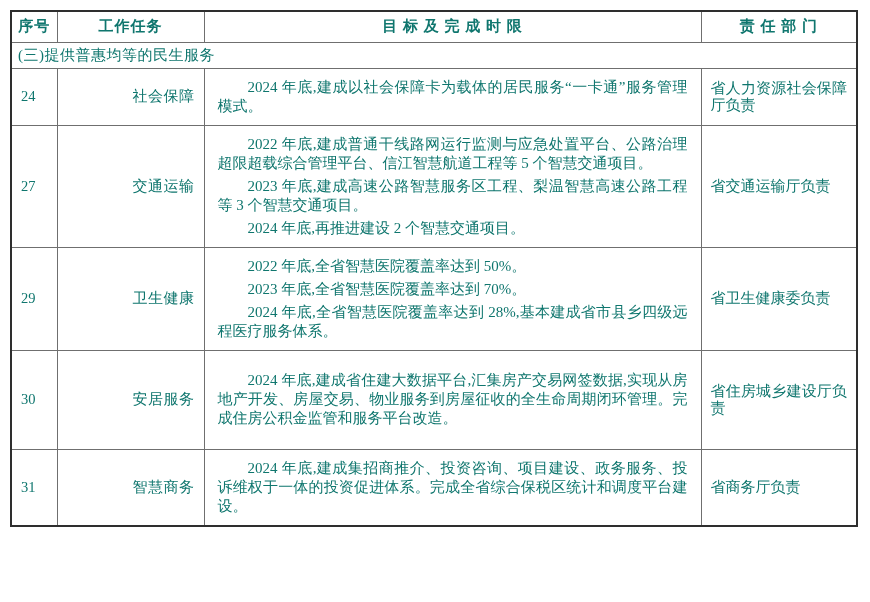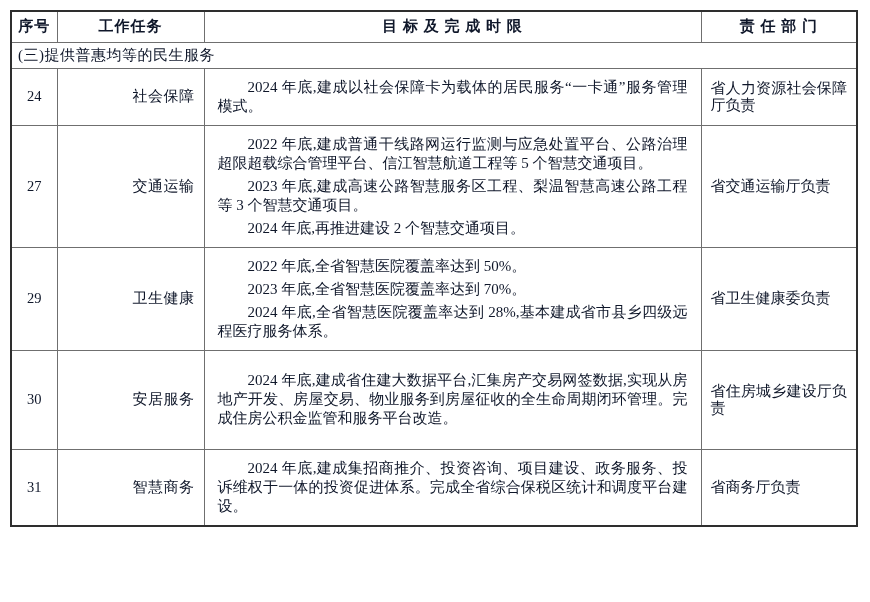--- a/index.html
+++ b/index.html
@@ -1,21 +1,21 @@
 <!DOCTYPE html>
 <html lang="zh"><head>
 <meta charset="utf-8">
 <style>
   html,body{margin:0;padding:0;background:#ffffff;}
   .page{
     position:relative;
     width:870px;height:602px;
     background:#ffffff;
     font-family:"Liberation Serif","DejaVu Serif",serif;
-    color:#0f172a;
+    color:#0f766e;
     overflow:hidden;
   }
   table.doc-table{
     position:absolute;left:10px;top:10px;
     width:846px;
     border-collapse:collapse;
     table-layout:fixed;
     border:2px solid #2e2e2e;
   }
   .doc-table th,.doc-table td{
@@ -38,21 +38,21 @@
   tbody tr:nth-child(1){height:26px;}
   tbody tr:nth-child(5){height:99px;}
   tbody tr:nth-child(7){height:81px;}
   tbody tr:nth-child(8){height:72px;}
   tbody tr:nth-child(9){height:53px;}
   td.section-cell{
     font-weight:500;
     padding:2px 6px;
     letter-spacing:0.5px;
   }
-  td.no-cell{text-align:center;font-size:14.5px;}
+  td.no-cell{text-align:left;font-size:14.5px;}
   td.task-cell{text-align:right;padding-left:10px;letter-spacing:0.5px;}
   td.goals-cell{padding:5px 9px;}
   td.goals-cell p{
     margin:4px;
     text-indent:2em;
     text-align:justify;
     line-height:19px;
   }
   td.dept-cell{line-height:17px;text-align:justify;}
 </style>

